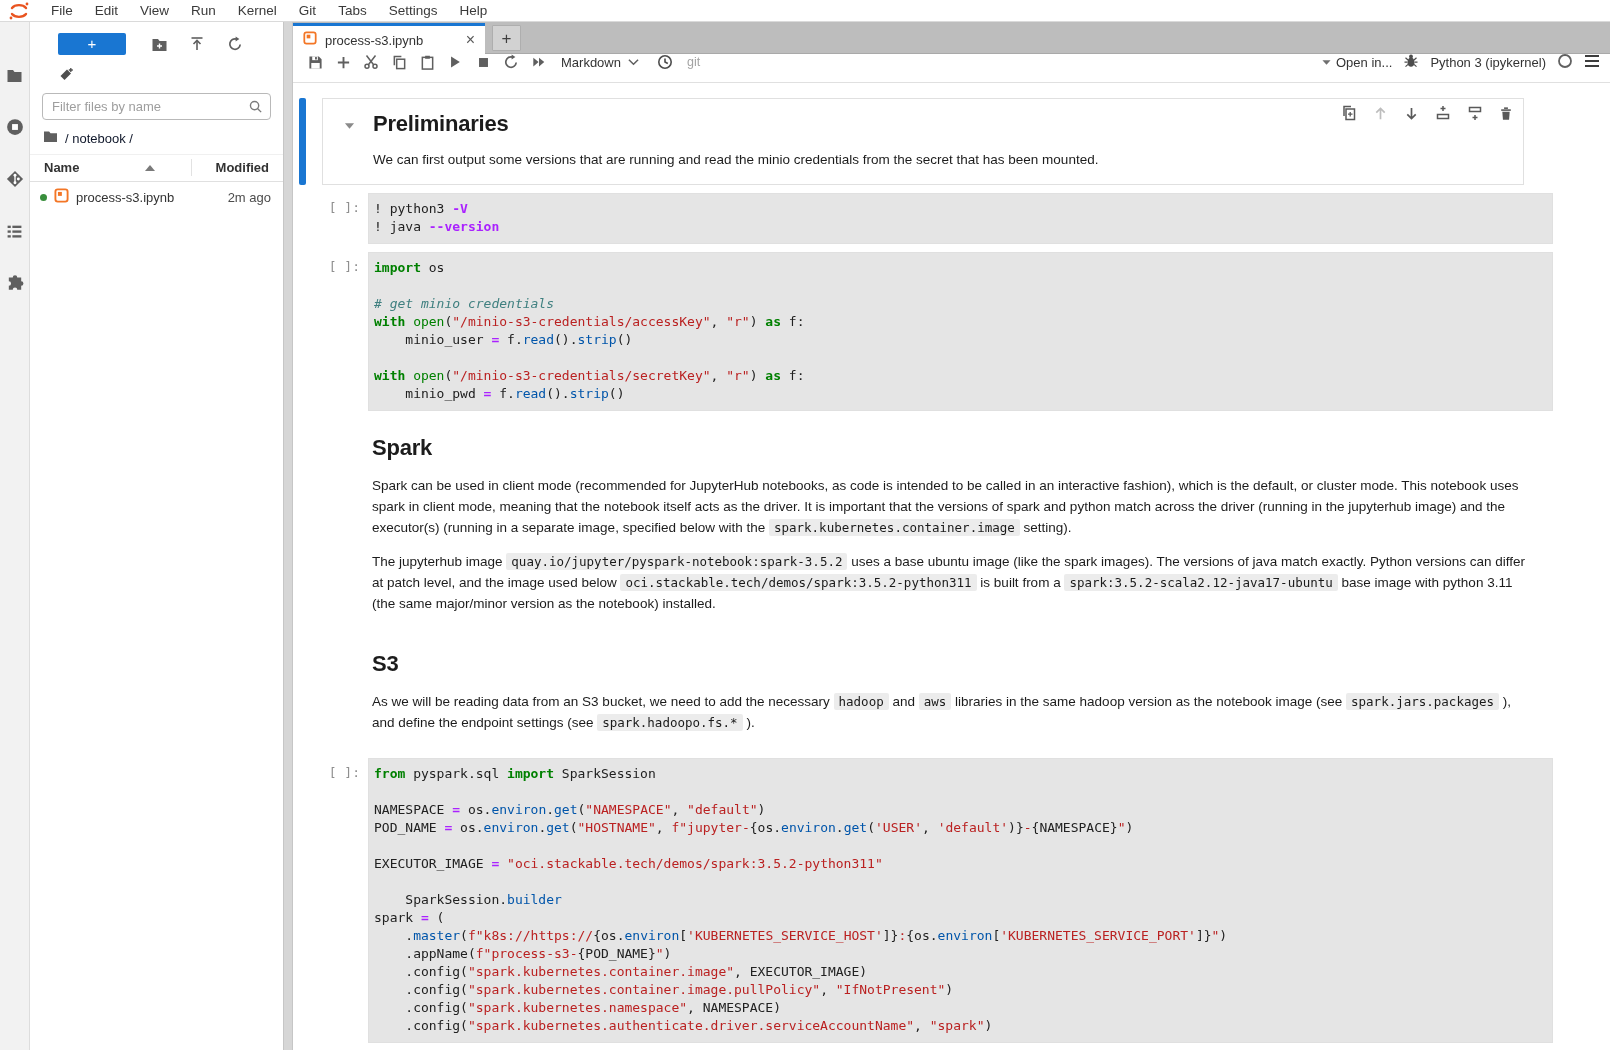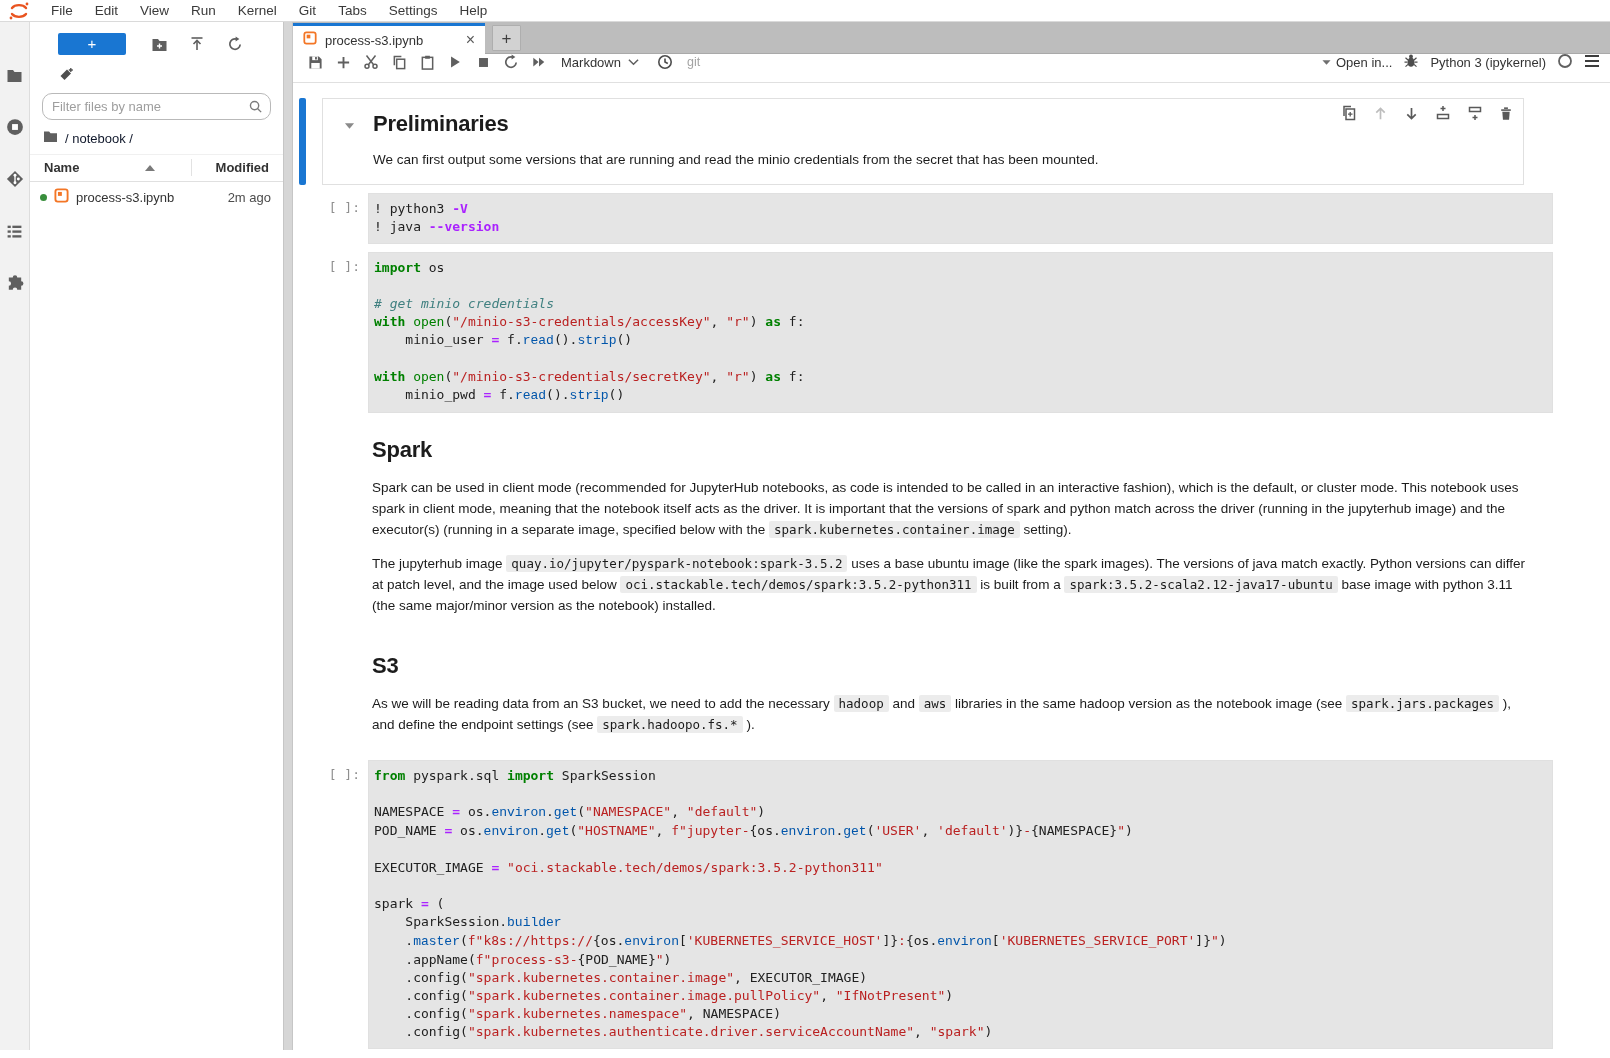--- a/index.html
+++ b/index.html
@@ -20,21 +20,21 @@
   .side-icon { height:18px; width:18px; margin-bottom:34px; display:flex; align-items:center; justify-content:center; }
 
   
   .filebrowser { width:253px; background:#fff; display:flex; flex-direction:column; flex:none; }
   .fb-toolbar { display:flex; align-items:center; padding:11px 10px 2px 10px; gap:0; }
   .new-launcher { width:68px; height:22px; background:#1976d2; border:none; border-radius:2px;
     color:#fff; font-size:15px; line-height:20px; margin:0 14px 0 18px; }
   .fb-tbtn { width:38px; display:flex; justify-content:center; }
   .fb-gitrow { padding:10px 0 0 28px; height:28px; }
   .fb-filter { margin:8px 12px 0 12px; position:relative; }
-  .fb-filter input { width:100%; height:27px; border:1px solid #b9b9b9; border-radius:10px;
+  .fb-filter input { width:100%; height:27px; border:1px solid #b9b9b9; border-radius:4px;
     padding:0 30px 0 9px; font-size:13px; color:#333; font-family:"Liberation Sans",sans-serif; outline:none; }
   .fb-filter input::placeholder { color:#9e9e9e; }
   .fb-filter .mag { position:absolute; right:8px; top:6px; }
   .fb-breadcrumb { display:flex; align-items:center; gap:7px; padding:10px 12px 8px 13px;
     font-size:13px; color:#0f172a; }
   .fb-header { display:flex; align-items:center; font-size:13px; font-weight:bold; color:#333;
     padding:4px 10px 5px 14px; border-bottom:1px solid #e0e0e0; border-top:1px solid #f0f0f0; }
   .sort-caret { width:0; height:0; border-left:5px solid transparent; border-right:5px solid transparent;
     border-bottom:6px solid #7a7a7a; margin-left:66px; }
   .col-mod { margin-left:auto; border-left:1px solid #e2e2e2; padding:1px 4px 1px 24px; }
@@ -88,21 +88,21 @@
   .prompt { width:62px; flex:none; text-align:right; padding:7px 8px 0 0;
     font-family:"DejaVu Sans Mono", monospace; font-size:13px; color:#8f8f8f; }
   .editor { flex:1; margin-right:57px; background:#e5e5e5; border:1px solid #e0e0e0;
     padding:6px 4px 7px 5px; font-family:"DejaVu Sans Mono", monospace; font-size:13px; line-height:18px; }
   .cm-line { white-space:pre; min-height:18px; }
   .tok-kw { color:#008000; font-weight:bold; }
   .tok-bi { color:#008000; }
   .tok-st { color:#BA2121; }
   .tok-cm { color:#408080; font-style:italic; }
   .tok-op { color:#AA22FF; font-weight:bold; }
-  .tok-pr { color:#0055aa;font-family:Liberation Mono, monospace; }
+  .tok-pr { color:#0055aa; }
   .tok-tx { color:#212121; }
 
   #cell-code1 { margin-top:8px; }
   #cell-code2 { margin-top:8px; }
   #cell-spark { margin-top:4px; }
   #cell-s3 { margin-top:4px; }
   #cell-code3 { margin-top:12px; }
 </style>
 </head>
 <body>
@@ -449,22 +449,22 @@
         <div class="collapser"></div>
         <div class="prompt">[ ]:</div>
         <div class="editor">
             <div class="cm-line"><span class="tok-kw">from</span><span class="tok-tx"> pyspark.sql </span><span class="tok-kw">import</span><span class="tok-tx"> SparkSession</span></div>
             <div class="cm-line">&nbsp;</div>
             <div class="cm-line"><span class="tok-tx">NAMESPACE </span><span class="tok-op">=</span><span class="tok-tx"> os.</span><span class="tok-pr">environ</span><span class="tok-tx">.</span><span class="tok-pr">get</span><span class="tok-tx">(</span><span class="tok-st">"NAMESPACE"</span><span class="tok-tx">, </span><span class="tok-st">"default"</span><span class="tok-tx">)</span></div>
             <div class="cm-line"><span class="tok-tx">POD_NAME </span><span class="tok-op">=</span><span class="tok-tx"> os.</span><span class="tok-pr">environ</span><span class="tok-tx">.</span><span class="tok-pr">get</span><span class="tok-tx">(</span><span class="tok-st">"HOSTNAME"</span><span class="tok-tx">, </span><span class="tok-st">f"jupyter-</span><span class="tok-tx">{os.</span><span class="tok-pr">environ</span><span class="tok-tx">.</span><span class="tok-pr">get</span><span class="tok-tx">(</span><span class="tok-st">'USER'</span><span class="tok-tx">, </span><span class="tok-st">'default'</span><span class="tok-tx">)}</span><span class="tok-st">-</span><span class="tok-tx">{NAMESPACE}</span><span class="tok-st">"</span><span class="tok-tx">)</span></div>
             <div class="cm-line">&nbsp;</div>
             <div class="cm-line"><span class="tok-tx">EXECUTOR_IMAGE </span><span class="tok-op">=</span><span class="tok-tx"> </span><span class="tok-st">"oci.stackable.tech/demos/spark:3.5.2-python311"</span></div>
             <div class="cm-line">&nbsp;</div>
+            <div class="cm-line"><span class="tok-tx">    SparkSession.</span><span class="tok-pr">builder</span></div>
             <div class="cm-line"><span class="tok-tx">spark </span><span class="tok-op">=</span><span class="tok-tx"> (</span></div>
-            <div class="cm-line"><span class="tok-tx">    SparkSession.</span><span class="tok-pr">builder</span></div>
             <div class="cm-line"><span class="tok-tx">    .</span><span class="tok-pr">master</span><span class="tok-tx">(</span><span class="tok-st">f"k8s://https://</span><span class="tok-tx">{os.</span><span class="tok-pr">environ</span><span class="tok-tx">[</span><span class="tok-st">'KUBERNETES_SERVICE_HOST'</span><span class="tok-tx">]}</span><span class="tok-st">:</span><span class="tok-tx">{os.</span><span class="tok-pr">environ</span><span class="tok-tx">[</span><span class="tok-st">'KUBERNETES_SERVICE_PORT'</span><span class="tok-tx">]}</span><span class="tok-st">"</span><span class="tok-tx">)</span></div>
             <div class="cm-line"><span class="tok-tx">    .appName(</span><span class="tok-st">f"process-s3-</span><span class="tok-tx">{POD_NAME}</span><span class="tok-st">"</span><span class="tok-tx">)</span></div>
             <div class="cm-line"><span class="tok-tx">    .config(</span><span class="tok-st">"spark.kubernetes.container.image"</span><span class="tok-tx">, EXECUTOR_IMAGE)</span></div>
             <div class="cm-line"><span class="tok-tx">    .config(</span><span class="tok-st">"spark.kubernetes.container.image.pullPolicy"</span><span class="tok-tx">, </span><span class="tok-st">"IfNotPresent"</span><span class="tok-tx">)</span></div>
             <div class="cm-line"><span class="tok-tx">    .config(</span><span class="tok-st">"spark.kubernetes.namespace"</span><span class="tok-tx">, NAMESPACE)</span></div>
             <div class="cm-line"><span class="tok-tx">    .config(</span><span class="tok-st">"spark.kubernetes.authenticate.driver.serviceAccountName"</span><span class="tok-tx">, </span><span class="tok-st">"spark"</span><span class="tok-tx">)</span></div>
           </div>
       </div>
 
     </div>

